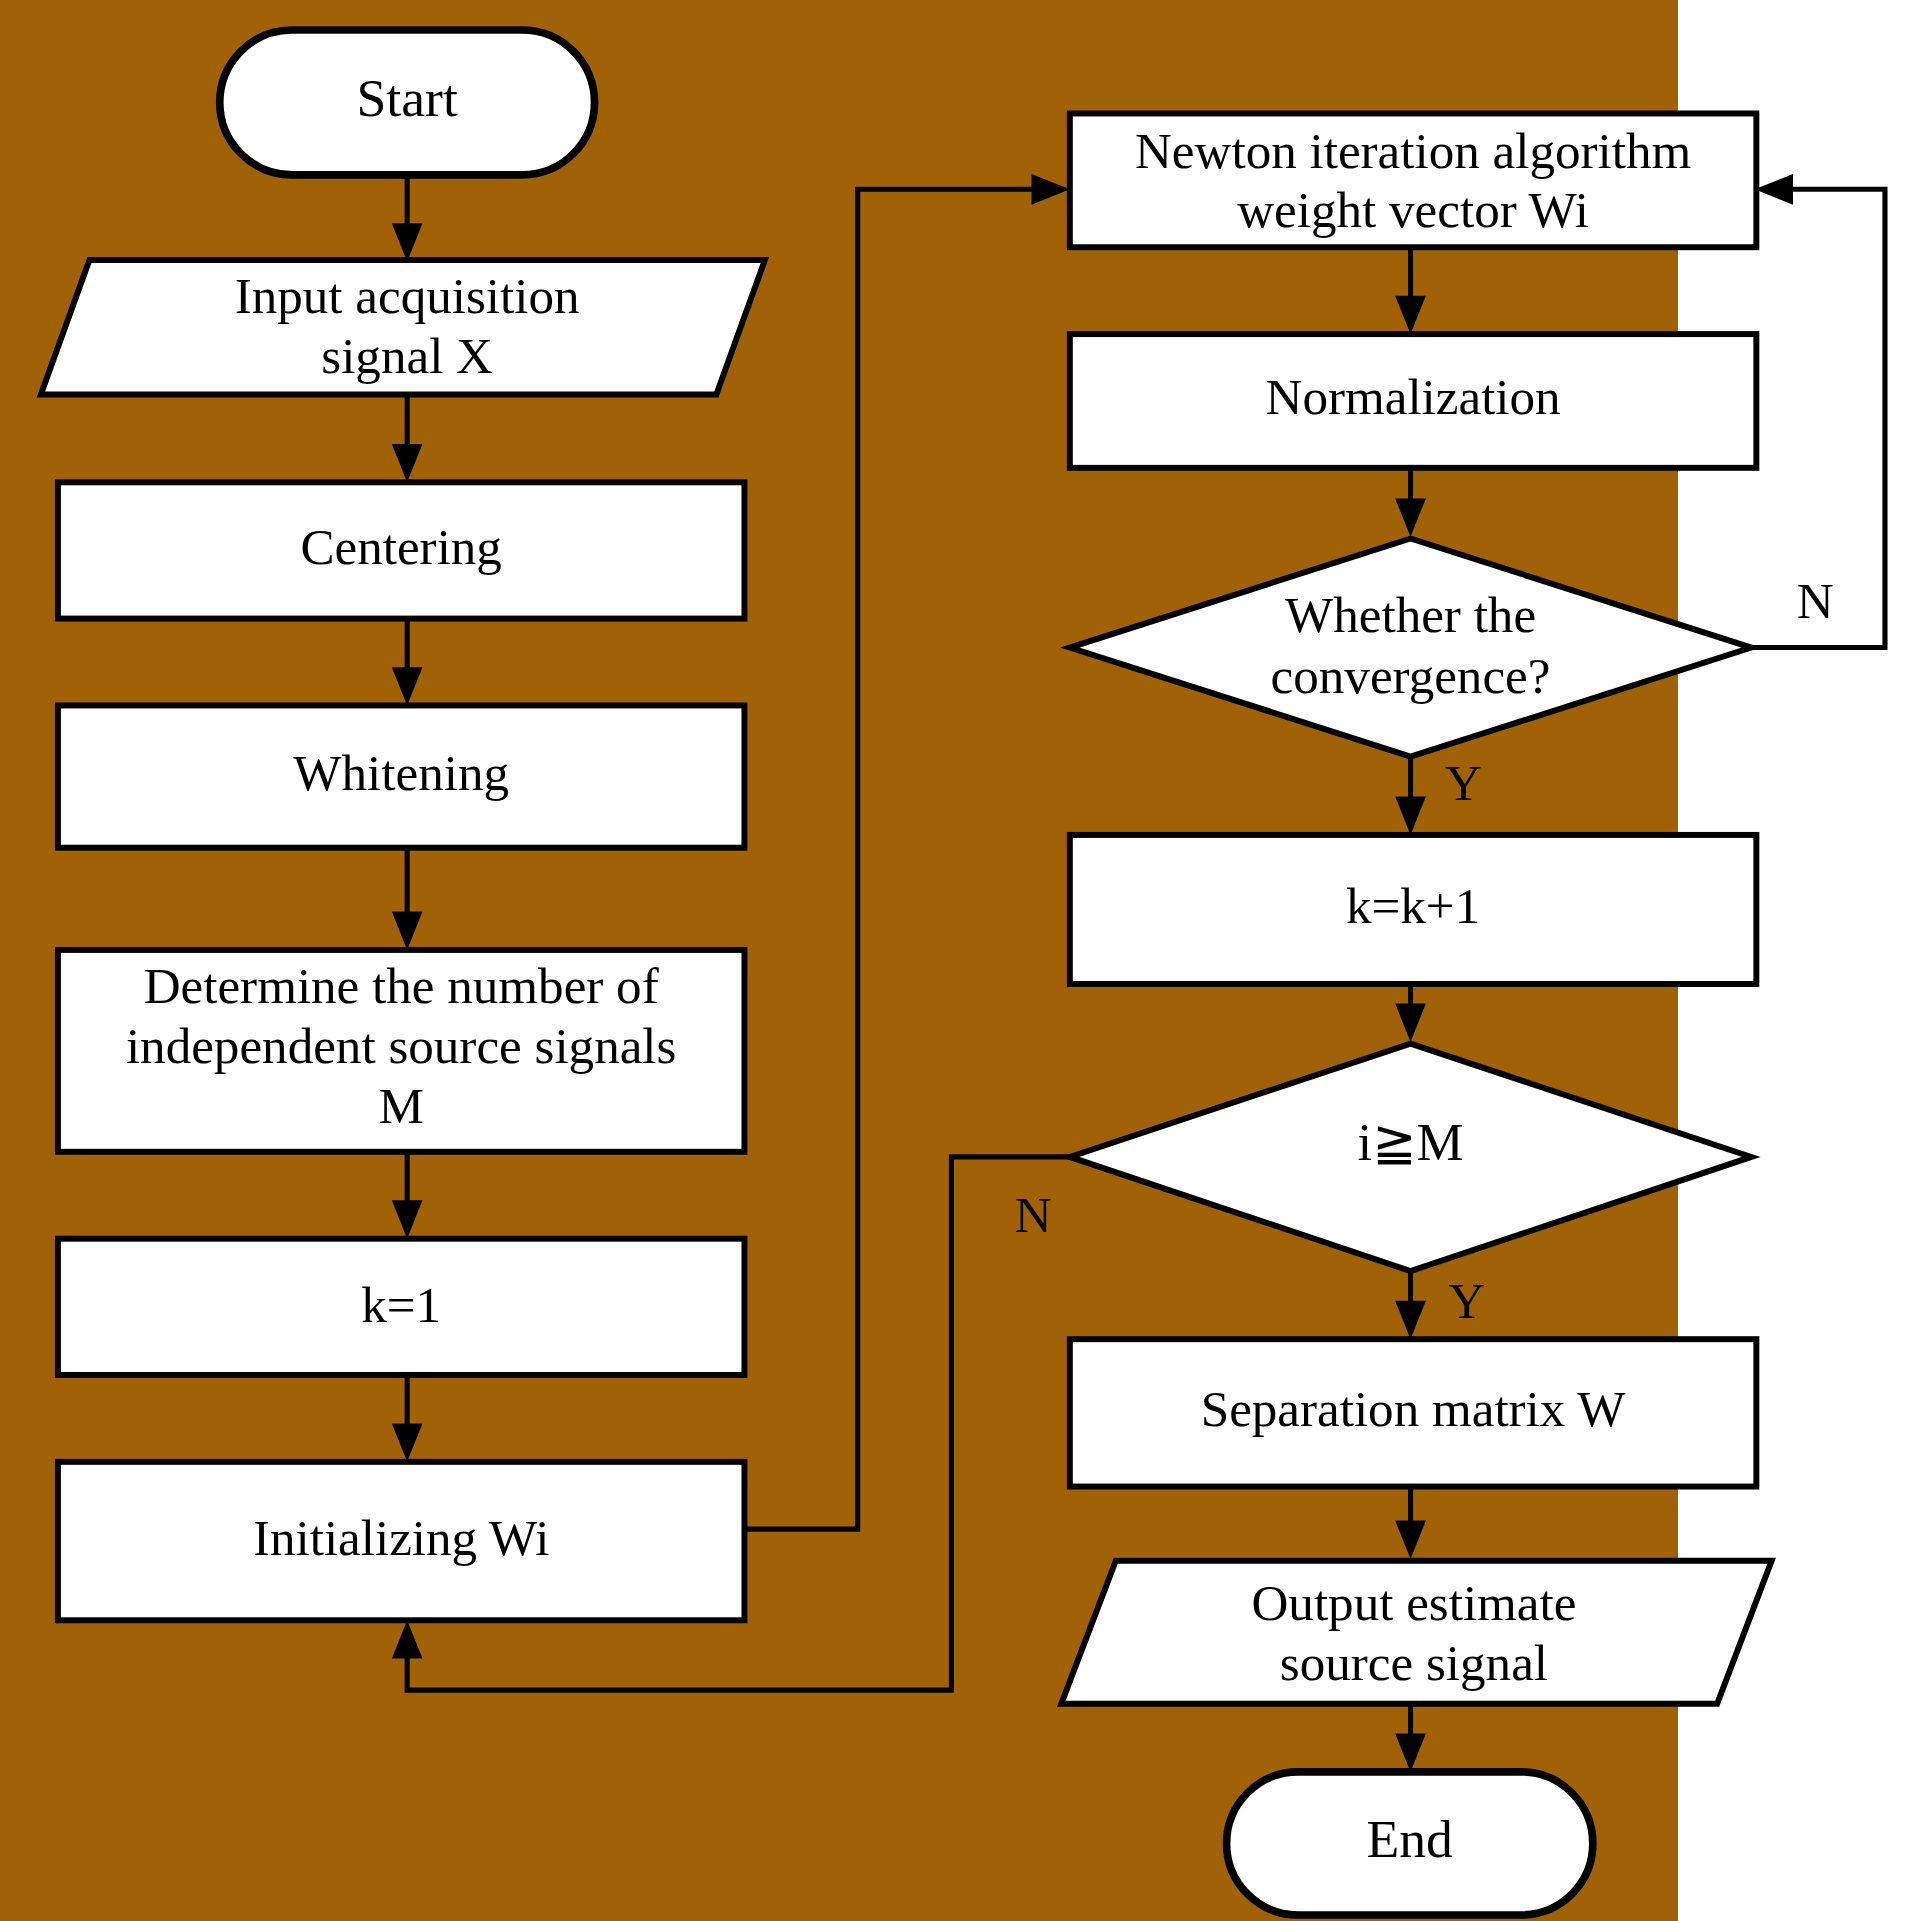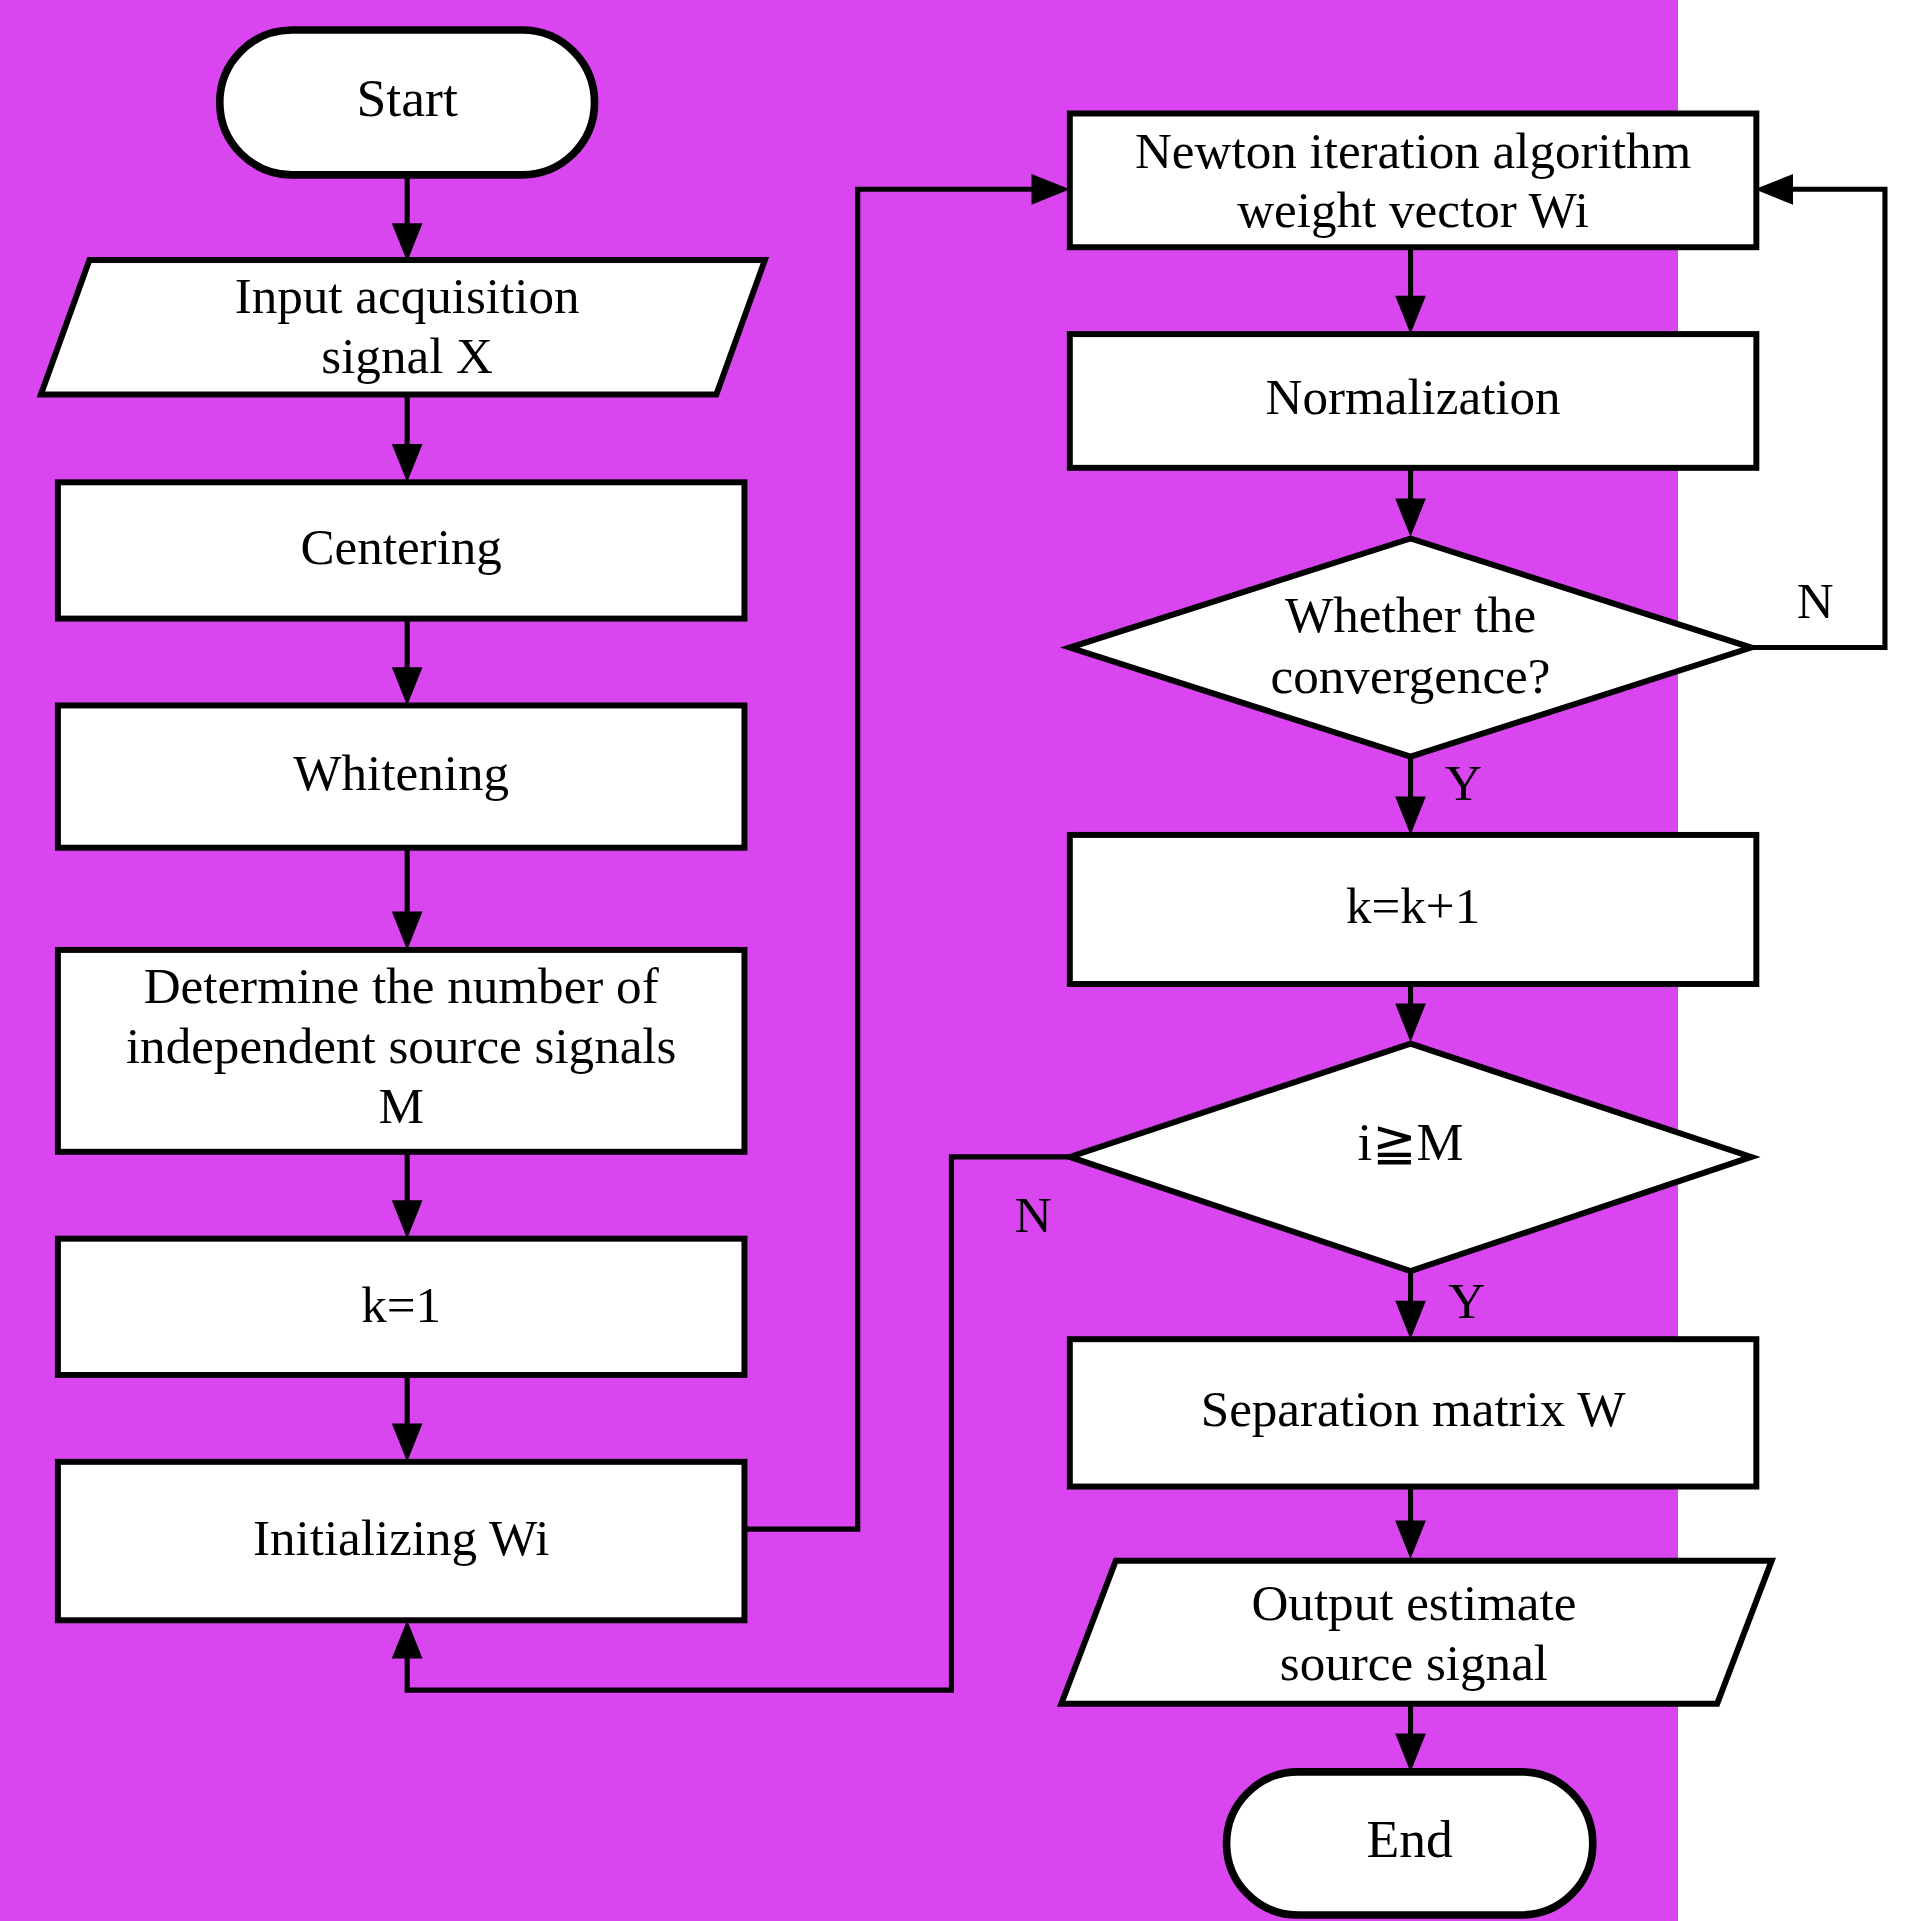--- a/index.html
+++ b/index.html
@@ -10,21 +10,21 @@
   body {
     width: 1925px;
     height: 1922px;
     font-family: "Liberation Serif", "DejaVu Serif", serif;
     overflow: hidden;
   }
   #flowchart-root {
     position: relative;
     width: 1678px;
     height: 1922px;
-    background: #d946ef;
+    background: #a16207;
   }
   svg.chart {
     display: block;
     width: 1925px;
     height: 1922px;
   }
   .shape {
     fill: #ffffff;
     stroke: #000000;
     stroke-width: 7;

